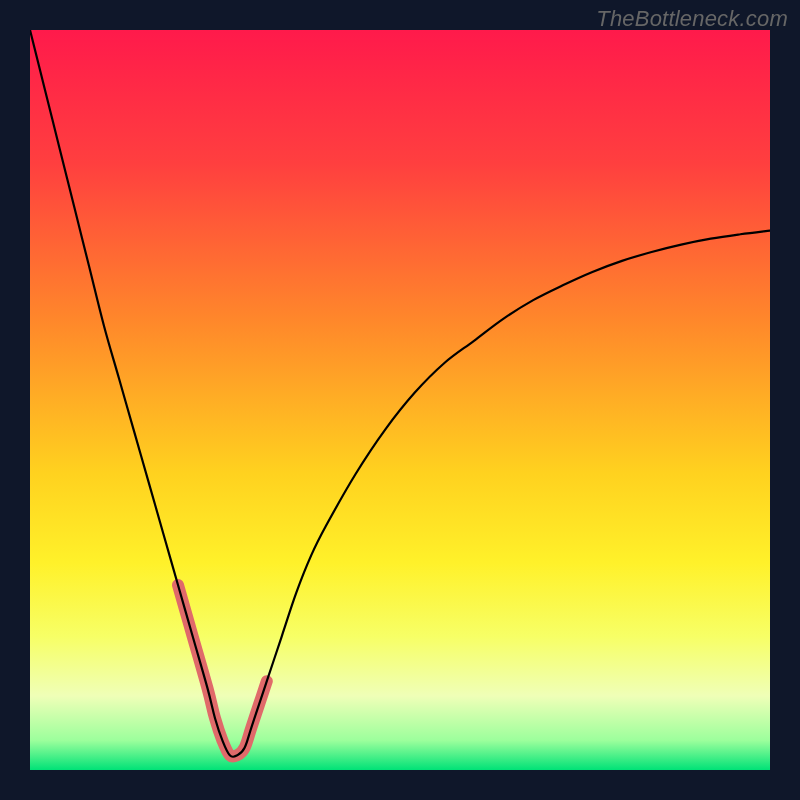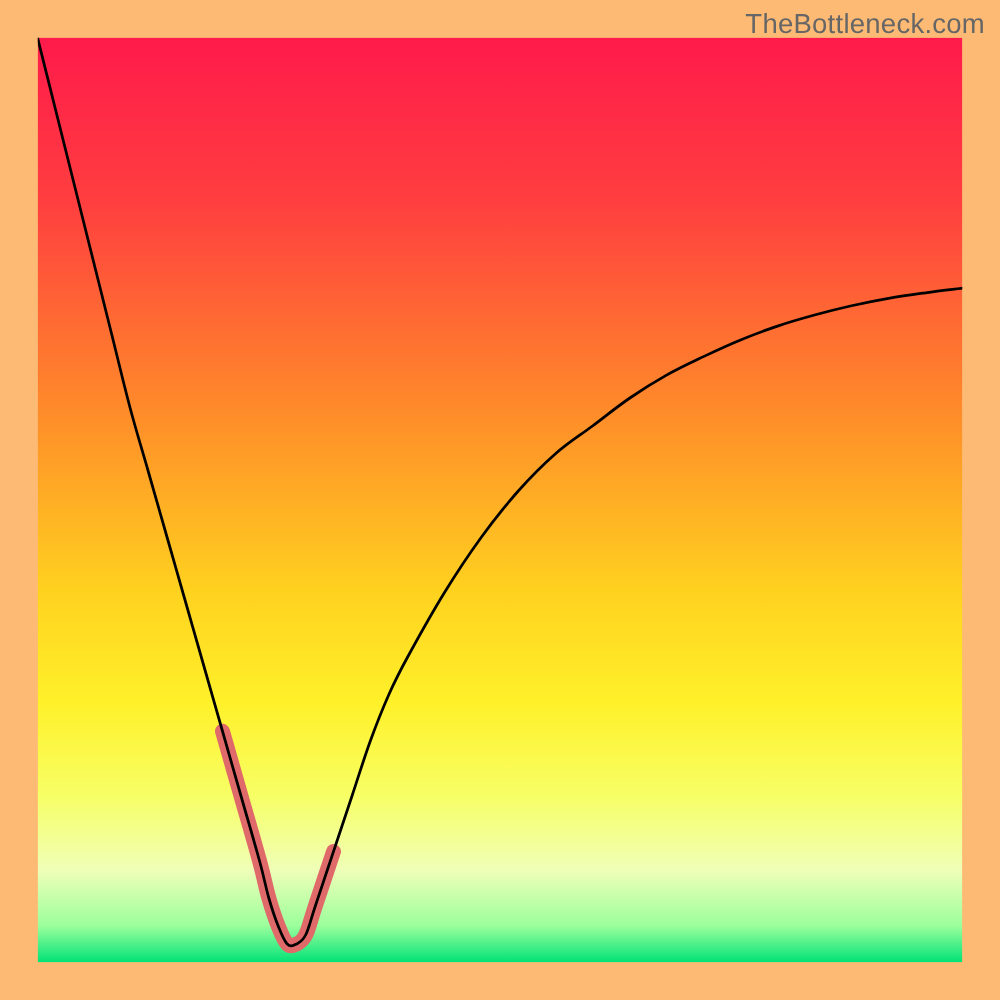--- a/index.html
+++ b/index.html
@@ -7,21 +7,22 @@
     padding: 0;
     width: 800px;
     height: 800px;
     background: #000;
     font-family: Arial, sans-serif;
     overflow: hidden;
   }
   .frame {
     position: absolute;
     inset: 0;
-    background: #fdba74;
+    background: #0f172a;
+    font-style: italic;
   }
   .plot-area {
     position: absolute;
     left: 30px;
     top: 30px;
     width: 740px;
     height: 740px;
     overflow: hidden;
   }
   .watermark {

